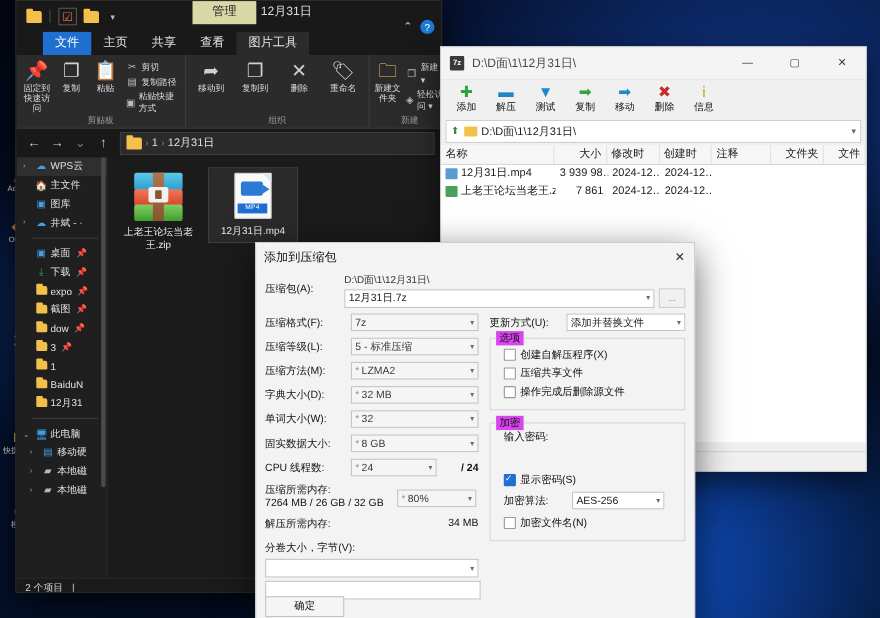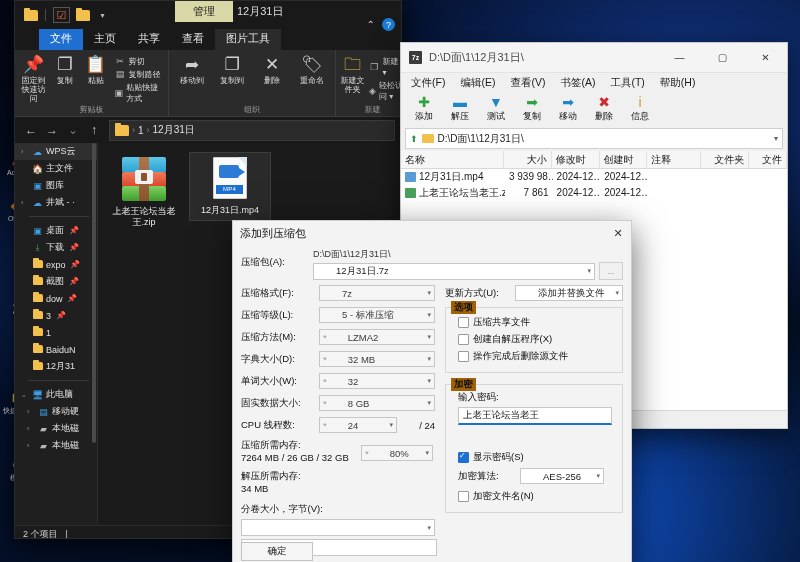--- a/index.html
+++ b/index.html
@@ -155,42 +155,42 @@
   #ad-titletext{margin-left:7px;font-size:11px;}
   #ad-close{position:absolute;right:4px;top:4px;width:18px;height:17px;display:flex;align-items:center;
      justify-content:center;font-size:11px;color:#333;}
   .ad-body{position:relative;padding:0 8px;}
   .ad-label{font-size:9.5px;color:#111;}
   .ad-row{display:flex;align-items:center;margin-bottom:6px;}
   .ad-row .ad-label{width:72px;flex:none;}
   .combo{height:14px;background:#fff;border:1px solid #c6c6c6;display:flex;align-items:center;
      padding:0 3px;font-size:9.5px;color:#222;position:relative;}
   .combo.grey{background:#f5f5f5;color:#3b3b3b;}
-  .combo .cv{overflow:hidden;white-space:nowrap;margin-left:19px;}
+  .combo .cv{overflow:hidden;white-space:nowrap;}
   .combo .cdrop{margin-left:auto;color:#6a6a6a;font-size:7px;padding-left:3px;}
   #arch-row{display:flex;align-items:center;gap:4px;}
   #arch-combo{flex:1;height:15px;}
   #arch-browse{width:22px;height:16px;background:#f0f0f0;border:1px solid #cfcfcf;font-size:8px;color:#777;
      display:flex;align-items:center;justify-content:center;}
   #ad-cols{display:flex;gap:10px;margin-top:5px;}
   #ad-left{width:194px;}
   #ad-right{width:178px;}
   #ad-left .ad-row .ad-label{width:78px;}
   #ad-left .combo{width:108px;}
   #ad-right .ad-row .ad-label{width:70px;}
   #ad-right .combo{width:104px;}
   .fieldset{border:1px solid #d7d7d7;padding:4px 6px 5px;margin-top:5px;position:relative;}
-  .fieldset > .legend{position:absolute;top:-7px;left:5px;background:#a16207;padding:0 3px;font-size:9.5px;font-weight:bold;}
+  .fieldset > .legend{position:absolute;top:-7px;left:5px;background:#d946ef;padding:0 3px;font-size:9.5px;}
   .chk{display:flex;align-items:center;gap:4px;font-size:9.5px;margin:4px 0 4px 6px;}
   .box{width:9px;height:9px;border:1px solid #9a9a9a;background:#fff;flex:none;border-radius:1px;}
   .box.on{background:#1f6fd0;border-color:#1f6fd0;position:relative;}
   .box.on:after{content:"✓";position:absolute;left:0px;top:-3px;font-size:8px;color:#fff;line-height:11px;}
   #pwd-input{height:15px;background:#fff;border:1px solid #c6c6c6;border-bottom:2px solid #1f6fd0;
      display:flex;align-items:center;padding:0 4px;font-size:9.5px;margin-top:3px;}
-  .cpu-extra{font-size:9.5px;margin-left:auto;padding-left:6px;}
+  .cpu-extra{font-size:9.5px;margin-left:auto;padding-left:6px;font-weight:bold;}
   .mem-sub{font-size:9.5px;color:#111;}
   .wide-input{height:14px;background:#fff;border:1px solid #c6c6c6;width:100%;}
   #ok-btn{position:absolute;left:8px;bottom:2px;width:70px;height:17px;border:1px solid #c3c3c3;background:#f5f5f5;
      font-size:9.5px;display:flex;align-items:center;justify-content:center;}
   .dim-star{color:#9a9a9a;margin-right:2px;}
 </style>
 </head>
 <body>
 
 <div id="desktop">
@@ -450,28 +450,20 @@
 </div>
 
 <div id="sevenzip">
   <div id="sz-title">
     <div id="sz-appicon">7z</div>
     <div id="sz-titletext">D:\D面\1\12月31日\</div>
     <div class="szwc" id="szmin">—</div>
     <div class="szwc" id="szmax">▢</div>
     <div class="szwc" id="szcls">✕</div>
   </div>
-  <div id="sz-menu">
-      <span>文件(F)</span>
-      <span>编辑(E)</span>
-      <span>查看(V)</span>
-      <span>书签(A)</span>
-      <span>工具(T)</span>
-      <span>帮助(H)</span>
-    </div>
   <div id="sz-toolbar">
       <div class="szt"><span class="tg" style="color: rgb(47, 163, 63);">✚</span><span>添加</span></div>
       <div class="szt"><span class="tg" style="color: rgb(31, 134, 200);">▬</span><span>解压</span></div>
       <div class="szt"><span class="tg" style="color: rgb(31, 134, 200);">▼</span><span>测试</span></div>
       <div class="szt"><span class="tg" style="color: rgb(47, 163, 63);">➡</span><span>复制</span></div>
       <div class="szt"><span class="tg" style="color: rgb(31, 134, 200);">➡</span><span>移动</span></div>
       <div class="szt"><span class="tg" style="color: rgb(204, 43, 43);">✖</span><span>删除</span></div>
       <div class="szt"><span class="tg" style="color: rgb(200, 161, 42);">i</span><span>信息</span></div>
     </div>
   <div id="sz-path">
@@ -603,21 +595,21 @@
             <div style="width: 120px;">
               <div class="mem-sub">压缩所需内存:</div>
               <div class="mem-sub">7264 MB / 26 GB / 32 GB</div>
             </div>
             <div class="combo grey" style="width: 64px; margin-top: 6px;">
               <span class="dim-star">*</span>
               <span class="cv">80%</span>
               <span class="cdrop">▾</span>
             </div>
           </div>
-          <div style="display: flex; margin-top: 7px; flex-direction: column;">
+          <div style="display: flex; margin-top: 7px;">
             <div class="mem-sub" style="flex: 1 1 0%;">解压所需内存:</div>
             <div class="mem-sub">34 MB</div>
           </div>
           <div class="ad-label" style="margin-top: 9px;">分卷大小，字节(V):</div>
           <div class="combo" style="width: 186px; margin-top: 3px; height: 15px;">
             <span class="cv"></span>
             <span class="cdrop">▾</span>
           </div>
           <div class="wide-input" style="margin-top: 3px; height: 15px;"></div>
         </div>
@@ -626,35 +618,34 @@
             <div class="ad-label">更新方式(U):</div>
             <div class="combo">
               <span class="cv">添加并替换文件</span>
               <span class="cdrop">▾</span>
             </div>
           </div>
           <div class="fieldset">
             <div class="legend">选项</div>
             <div class="chk">
               <span class="box"></span>
-              <span>压缩共享文件</span>
+              <span>创建自解压程序(X)</span>
             </div>
             <div class="chk">
               <span class="box"></span>
-              <span>创建自解压程序(X)</span>
+              <span>压缩共享文件</span>
             </div>
             <div class="chk">
               <span class="box"></span>
               <span>操作完成后删除源文件</span>
             </div>
           </div>
           <div class="fieldset" style="margin-top: 11px; padding-top: 6px;">
             <div class="legend">加密</div>
             <div class="ad-label" style="margin-left: 6px;">输入密码:</div>
-            <div id="pwd-input" style="margin: 3px 4px 0px 6px;">上老王论坛当老王</div>
             <div style="height: 22px;"></div>
             <div class="chk">
               <span class="box on"></span>
               <span>显示密码(S)</span>
             </div>
             <div class="ad-row" style="margin-left: 6px; margin-top: 4px;">
               <div class="ad-label" style="width: 62px; flex: 0 0 auto;">加密算法:</div>
               <div class="combo" style="width: 76px;">
                 <span class="cv">AES-256</span>
                 <span class="cdrop">▾</span>

